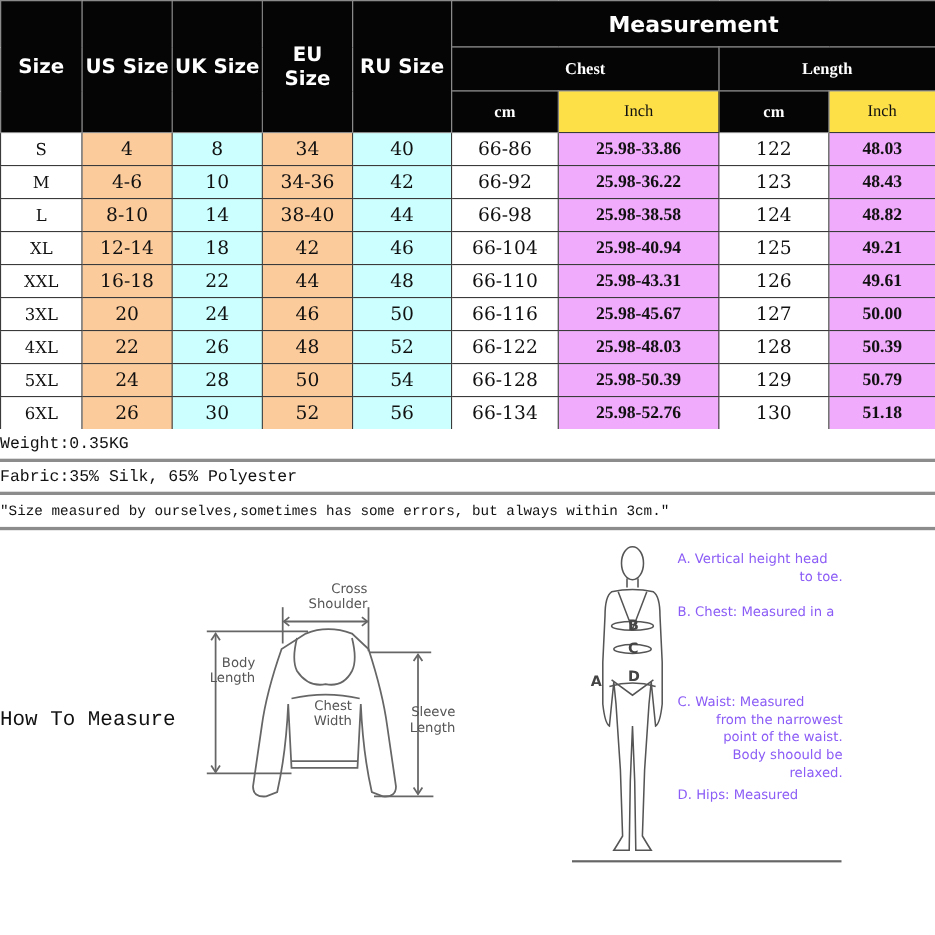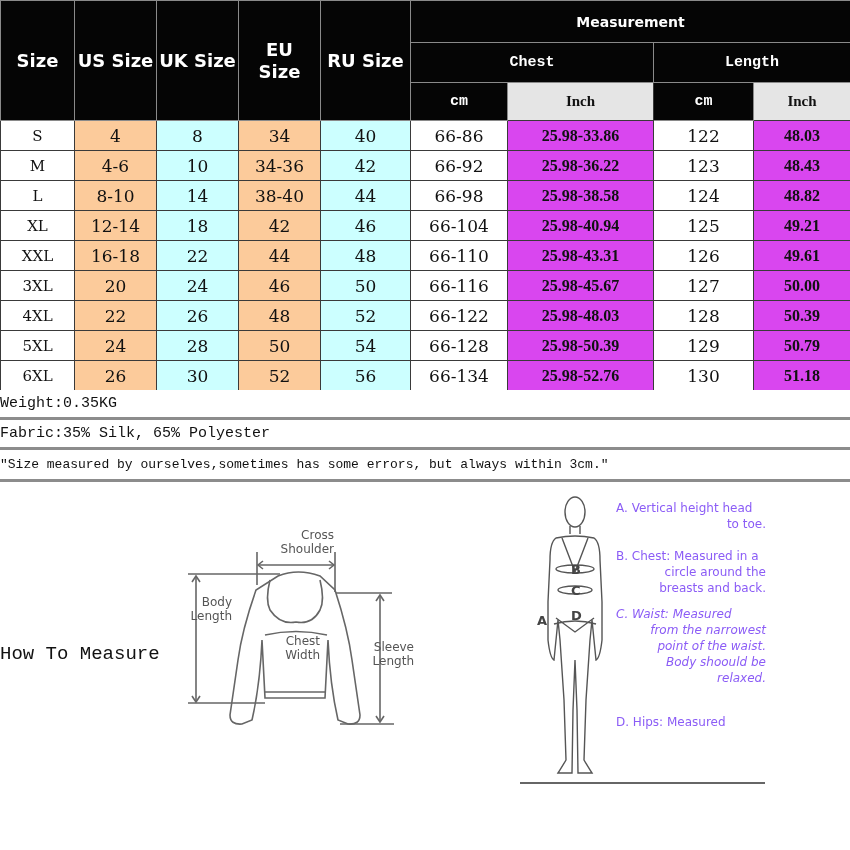--- a/index.html
+++ b/index.html
@@ -3,28 +3,28 @@
 <meta charset="utf-8">
 <style>
   * { box-sizing: border-box; margin: 0; padding: 0; }
   html, body { width: 850px; height: 850px; background: #ffffff; overflow: hidden; }
   body { position: relative; font-family: "Liberation Serif", serif; color: #111; }
 
   
   .size-table { position: absolute; left: 0; top: 0; width: 850px; border-collapse: collapse; table-layout: fixed; }
   .size-table td, .size-table th { border: 1.5px solid #3a3a3a; text-align: center; vertical-align: middle; }
   .hdr { background: #050505; color: #ffffff; font-family: "DejaVu Sans", sans-serif; font-weight: bold; font-size: 18px; line-height: 22px; border-color: #8a8a8a !important; }
-  .hdr-measure { font-size: 14px; }
-  .hdr-sub { font-family: Liberation Mono, monospace; font-weight: bold; font-size: 15px; }
-  .hdr-yellow { background: #e5e5e5; color: #111; font-family: "Liberation Serif", serif; font-weight: bold; font-size: 15px; }
+  .hdr-measure { font-size: 20px; }
+  .hdr-sub { font-family: Liberation Serif, serif; font-weight: bold; font-size: 15px; }
+  .hdr-yellow { background: #fde047; color: #111; font-family: "Liberation Serif", serif; font-weight: normal; font-size: 15px; }
   .row td { height: 30px; font-size: 17px; font-family: "DejaVu Serif", serif; }
   .c-white { background: #ffffff; }
   .c-peach { background: #fccb9b; }
   .c-cyan { background: #ccffff; }
-  .c-yellow { background: #d946ef; font-family: "Liberation Serif", serif !important; font-weight: bold; font-size: 16px !important; }
+  .c-yellow { background: #f0abfc; font-family: "Liberation Serif", serif !important; font-weight: bold; font-size: 16px !important; }
   .c-size { font-family: "DejaVu Serif", serif; font-size: 15px !important; }
 
   
   .info-bar { position: absolute; left: 0; width: 850px; text-align: left; font-family: "Liberation Mono", monospace; font-size: 15px; border-bottom: 3px solid #8c8c8c; background: #fff; }
   .weight { top: 390px; height: 30px; line-height: 28px; }
   .fabric { top: 420px; height: 30px; line-height: 28px; }
   .note { top: 450px; height: 32px; line-height: 30px; font-size: 13px; }
 
   
   .htm-label { position: absolute; left: 0; top: 643px; font-family: "Liberation Mono", monospace; font-size: 19px; color: #111; }
@@ -224,23 +224,22 @@
   <span class="bodyletter" style="left:51px;top:72px;">B</span>
   <span class="bodyletter" style="left:51px;top:93px;">C</span>
   <span class="bodyletter" style="left:51px;top:118px;">D</span>
 
   <div class="legend" style="top:10px;">
     <span class="title">A. Vertical height head</span>
     <span class="desc">to toe.</span>
   </div>
   <div class="legend" style="top:58px;">
     <span class="title">B. Chest: Measured in a</span>
-    <span class="desc">circle around the breasts and back.</span>
-  </div>
-  <div class="legend" style="top:116px;font-style:italic;">
+  </div>
+  <div class="legend" style="top:140px;">
     <span class="title">C. Waist: Measured</span>
     <span class="desc">from the narrowest point of the waist. Body shoould be relaxed.</span>
   </div>
   <div class="legend" style="top:224px;">
     <span class="title">D. Hips: Measured</span>
   </div>
   <div style="position:absolute;left:0;top:292px;width:245px;height:2px;background:#666;"></div>
 </div>
 
 </body></html>

